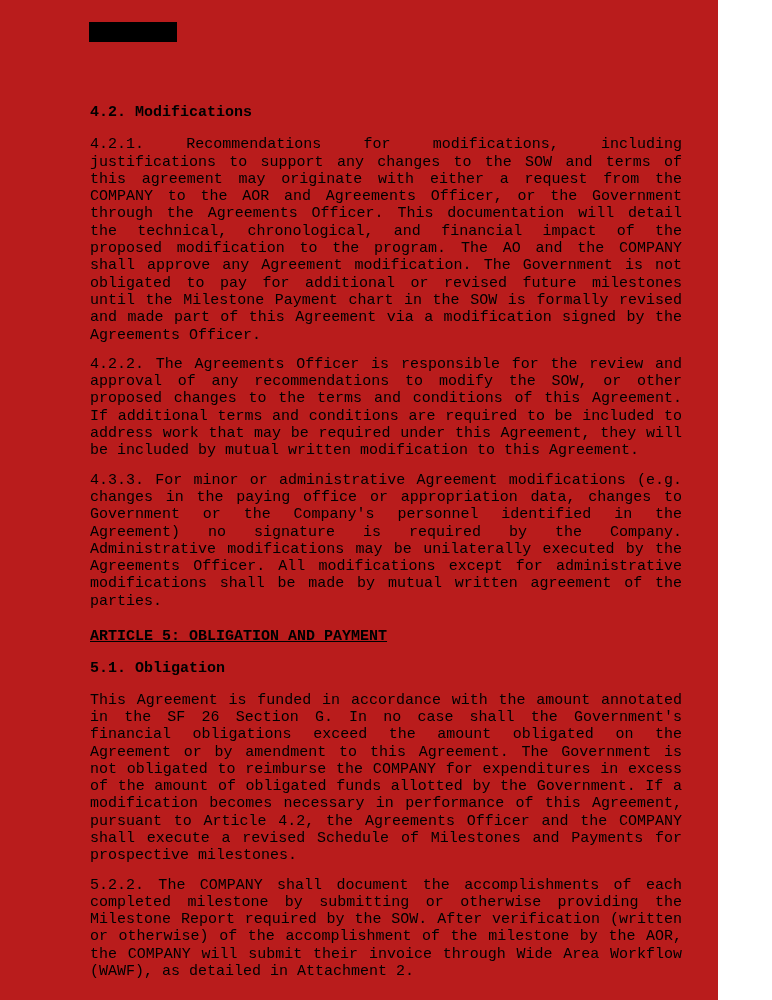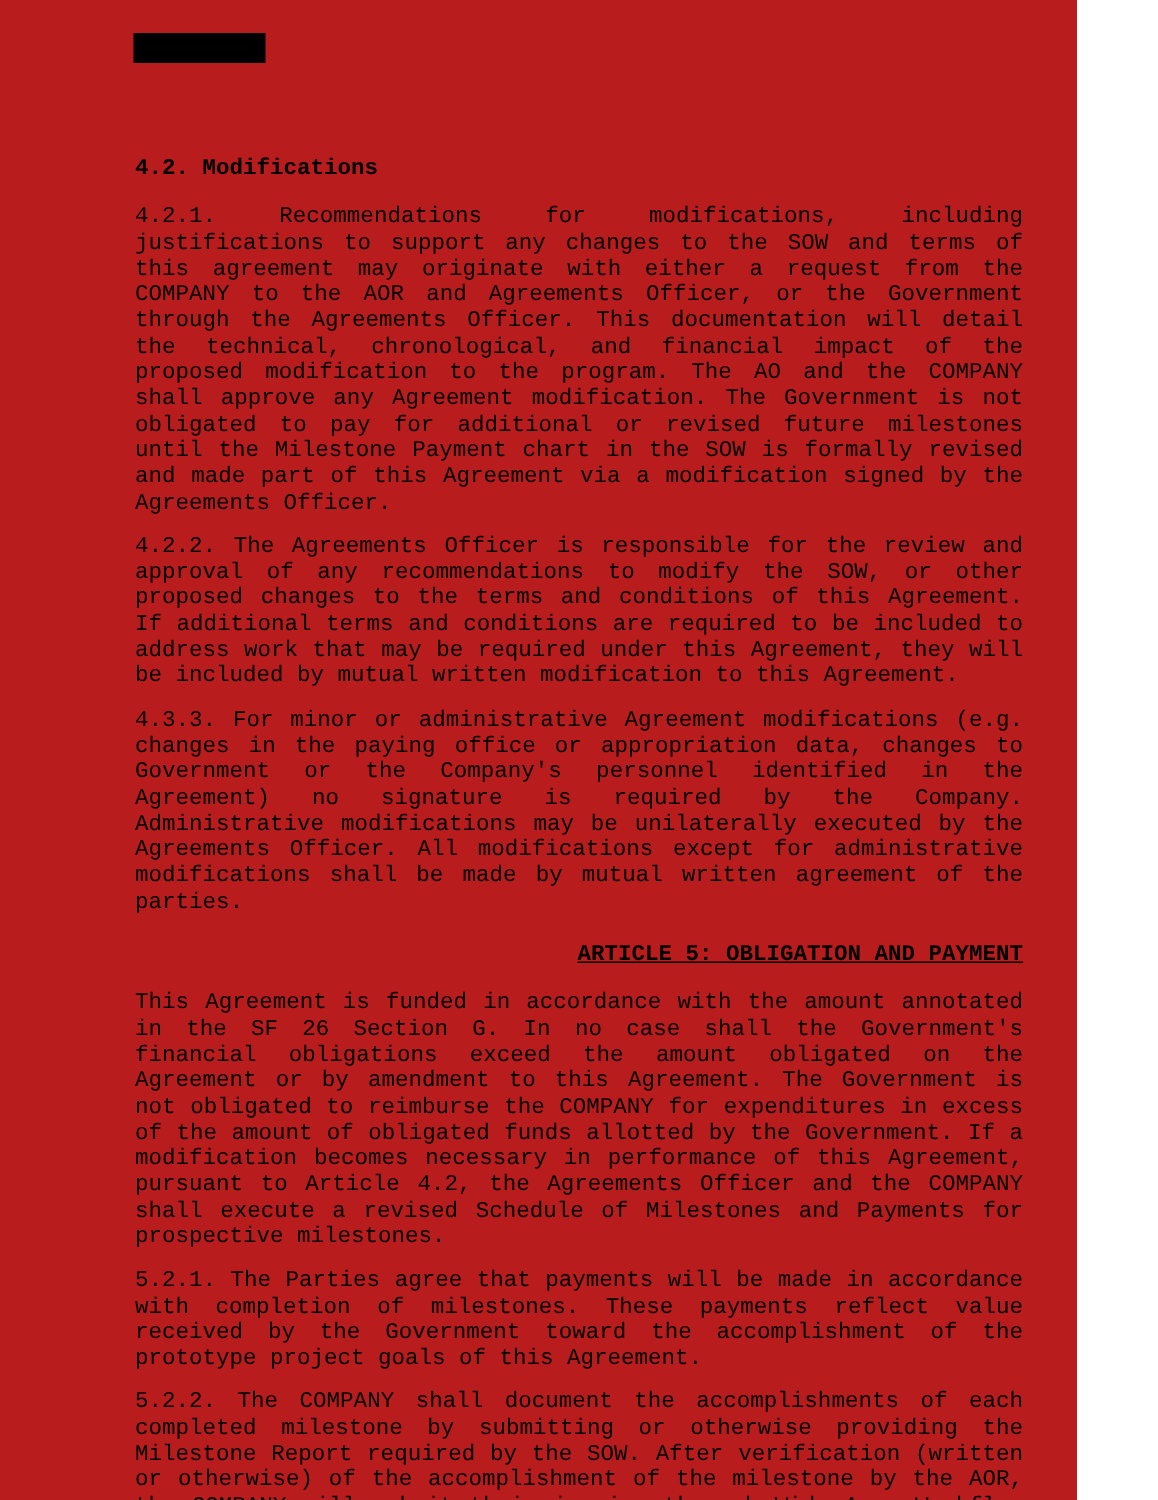--- a/index.html
+++ b/index.html
@@ -44,21 +44,20 @@
   }
   h2.section-heading {
     font-weight: bold;
     margin-bottom: 15px;
   }
   h2.article-heading {
     font-weight: bold;
     text-decoration: underline;
     margin-top: 18px;
     margin-bottom: 15px;
-    text-align: right;
   }
   h3.sub-heading {
     font-weight: bold;
     margin-bottom: 14px;
   }
 </style>
 </head>
 <body>
 
 <div class="page">
@@ -71,23 +70,23 @@
 
     <p>4.2.1. Recommendations for modifications, including justifications to support any changes to the SOW and terms of this agreement may originate with either a request from the COMPANY to the AOR and Agreements Officer, or the Government through the Agreements Officer. This documentation will detail the technical, chronological, and financial impact of the proposed modification to the program. The AO and the COMPANY shall approve any Agreement modification. The Government is not obligated to pay for additional or revised future milestones until the Milestone Payment chart in the SOW is formally revised and made part of this Agreement via a modification signed by the Agreements Officer.</p>
 
     <p>4.2.2. The Agreements Officer is responsible for the review and approval of any recommendations to modify the SOW, or other proposed changes to the terms and conditions of this Agreement. If additional terms and conditions are required to be included to address work that may be required under this Agreement, they will be included by mutual written modification to this Agreement.</p>
 
     <p>4.3.3. For minor or administrative Agreement modifications (e.g. changes in the paying office or appropriation data, changes to Government or the Company's personnel identified in the Agreement) no signature is required by the Company. Administrative modifications may be unilaterally executed by the Agreements Officer. All modifications except for administrative modifications shall be made by mutual written agreement of the parties.</p>
 
 
     <h2 class="article-heading">ARTICLE 5: OBLIGATION AND PAYMENT</h2>
 
+    <h3 class="sub-heading">5.1. Obligation</h3>
 
     <p>This Agreement is funded in accordance with the amount annotated in the SF 26 Section G. In no case shall the Government's financial obligations exceed the amount obligated on the Agreement or by amendment to this Agreement. The Government is not obligated to reimburse the COMPANY for expenditures in excess of the amount of obligated funds allotted by the Government. If a modification becomes necessary in performance of this Agreement, pursuant to Article 4.2, the Agreements Officer and the COMPANY shall execute a revised Schedule of Milestones and Payments for prospective milestones.</p>
 
 
-    <p>5.2.1. The Parties agree that payments will be made in accordance with completion of milestones. These payments reflect value received by the Government toward the accomplishment of the prototype project goals of this Agreement.</p>
 
     <p>5.2.2. The COMPANY shall document the accomplishments of each completed milestone by submitting or otherwise providing the Milestone Report required by the SOW. After verification (written or otherwise) of the accomplishment of the milestone by the AOR, the COMPANY will submit their invoice through Wide Area Workflow (WAWF), as detailed in Attachment 2.</p>
 
 
   </div>
 </div>
 
 </body></html>

